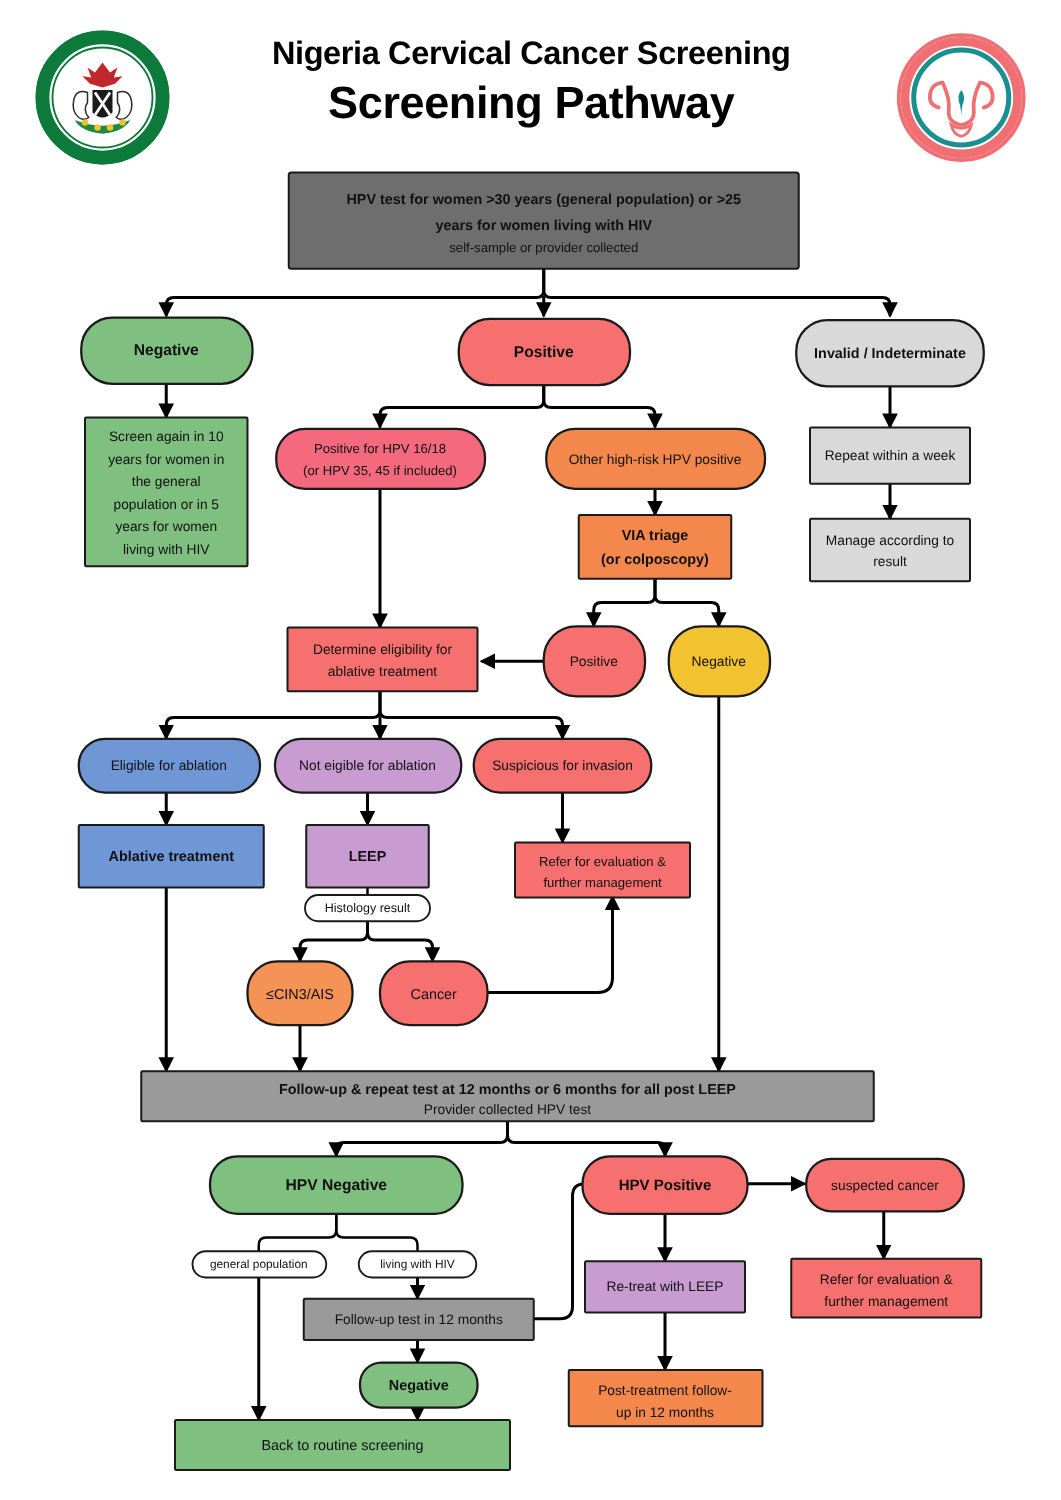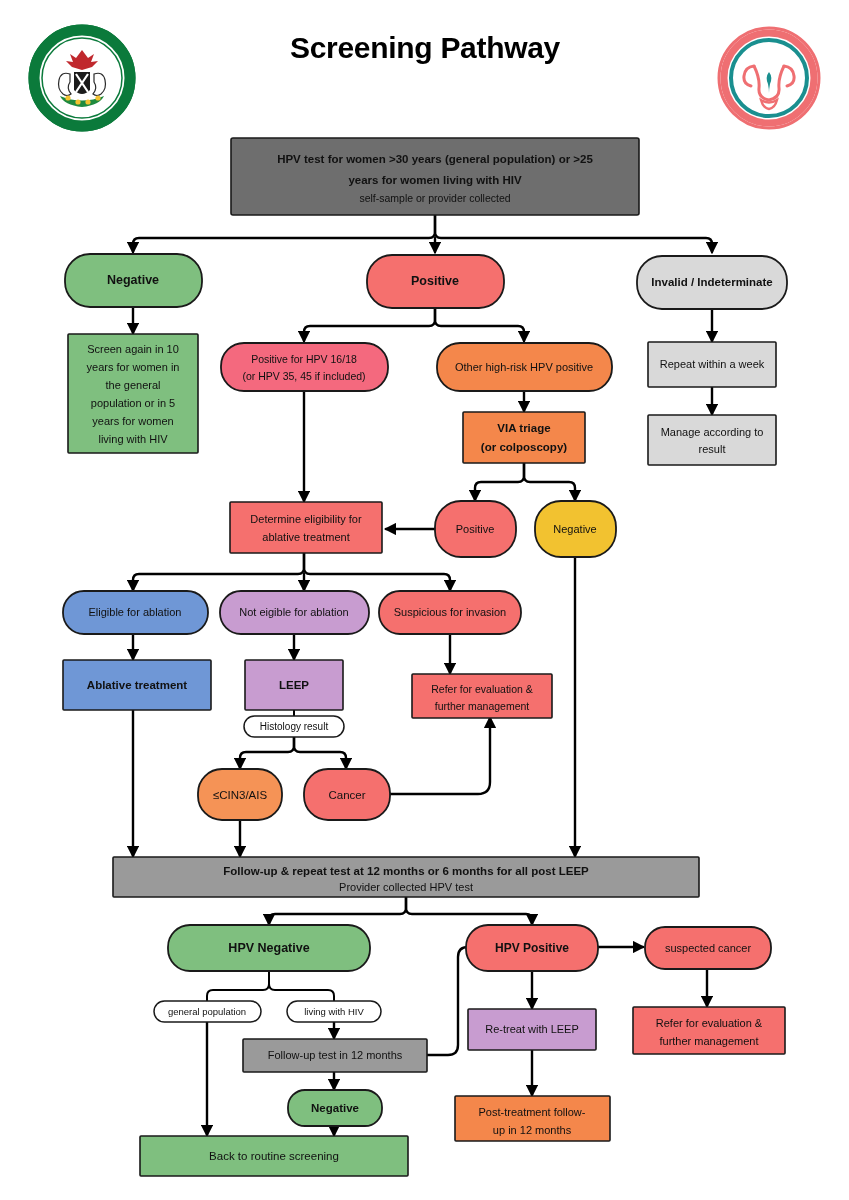--- a/index.html
+++ b/index.html
@@ -34,21 +34,21 @@
     text-align: center;
   }
   .title-line1 {
     font-size: 26px;
     font-weight: bold;
     color: #000000;
     letter-spacing: -0.3px;
     line-height: 1.15;
   }
   .title-line2 {
-    font-size: 30px;
+    font-size: 36px;
     font-weight: bold;
     color: #000000;
     letter-spacing: -0.3px;
     line-height: 1.2;
     margin-top: 2px;
   }
   .logo {
     position: absolute;
     top: 22px;
   }
@@ -108,20 +108,21 @@
       <path d="M78 52 q9 -3 11 6 q2 9 -4 14 q-4 3 -8 0 q5 -6 1 -12 Z" fill="#ffffff" stroke="#2b2b2b" stroke-width="1.2"></path>
 
       <path d="M44 74 q22 9 44 0 q-4 9 -22 11 q-18 -2 -22 -11 Z" fill="#1f8a3e"></path>
       <circle cx="52" cy="76" r="2.6" fill="#f2c230"></circle>
       <circle cx="62" cy="80" r="2.6" fill="#f2c230"></circle>
       <circle cx="72" cy="80" r="2.6" fill="#f2c230"></circle>
       <circle cx="82" cy="76" r="2.6" fill="#f2c230"></circle>
     </svg>
 
     <div class="title-block">
+      <div class="title-line1">Nigeria Cervical Cancer Screening</div>
       <div class="title-line2">Screening Pathway</div>
     </div>
 
     <svg class="logo logo-right" width="126" height="112" viewBox="0 0 126 112">
       <circle cx="63" cy="56" r="52" fill="#ffffff"></circle>
       <circle cx="63" cy="56" r="50" fill="none" stroke="#ef6f72" stroke-width="3"></circle>
       <circle cx="63" cy="56" r="45" fill="none" stroke="#ef6f72" stroke-width="7"></circle>
       <circle cx="63" cy="56" r="38" fill="none" stroke="#1a8f8f" stroke-width="4"></circle>
       <circle cx="63" cy="56" r="34" fill="#ffffff"></circle>
 

